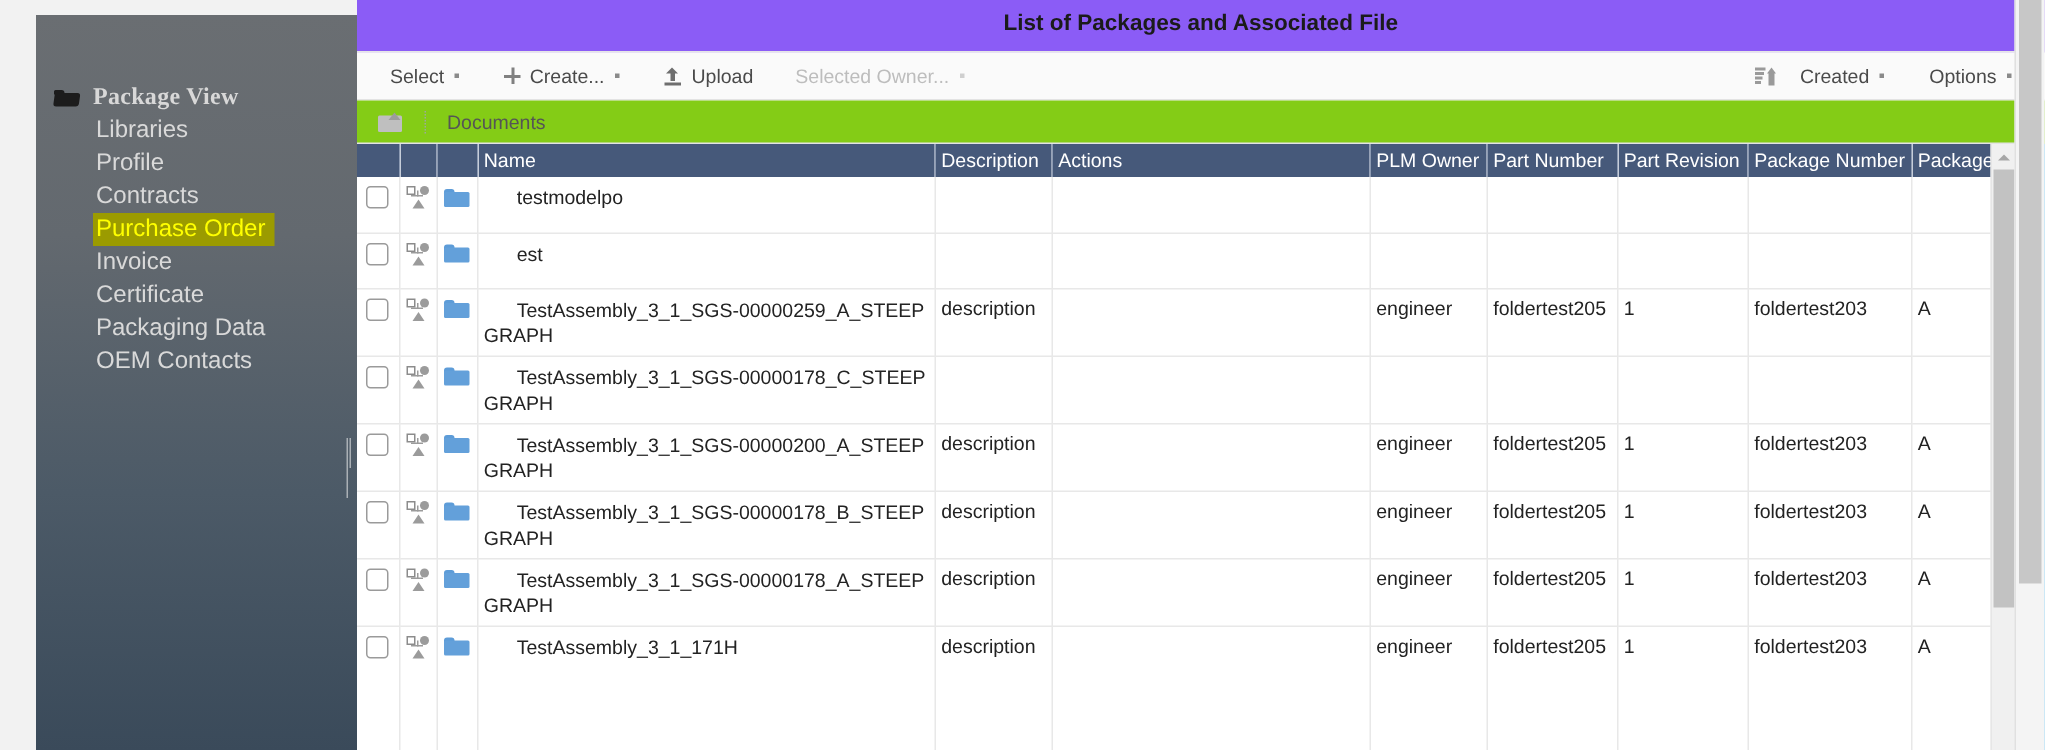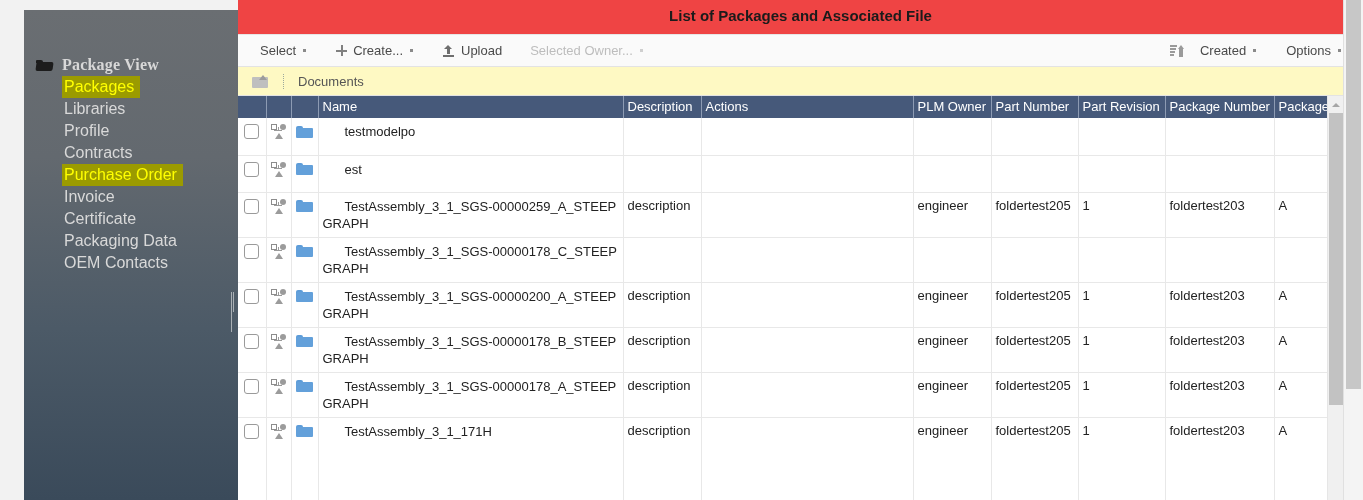--- a/index.html
+++ b/index.html
@@ -124,21 +124,21 @@
     left: 238px; top: 0;
     width: 1125px;
     height: 500px;
     background: #fafafa;
   }
 
   .title-bar {
     position: relative;
     height: 34px;
     border-bottom: 1px solid #e6e6e6;
-    background: #ef4444;
+    background: #8b5cf6;
   }
   .page-title {
     position: absolute;
     left: 0; right: 0;
     top: 7px;
     text-align: center;
     font-size: 15px;
     font-weight: bold;
     color: #1b1b1b;
     font-family: "Liberation Sans", sans-serif;
@@ -249,21 +249,21 @@
     border-left: 3px solid transparent;
     border-right: 3px solid transparent;
     border-bottom: 4px solid #9a9a9a;
   }
 
   
   .breadcrumb-bar {
     position: relative;
     height: 28px;
     border-bottom: 1px solid #e3e3e3;
-    background: #fef9c3;
+    background: #84cc16;
     display: flex;
     align-items: center;
     padding-left: 14px;
   }
   .up-folder-icon {
     position: relative;
     width: 17px; height: 13px;
     margin-right: 14px;
     flex: none;
   }
@@ -460,23 +460,20 @@
 
 <div class="app">
 
   <div class="sidebar-outer">
     <div class="sidebar">
 
       <div class="nav-group">
         <div class="group-header first">
           <span class="folder-icon"></span>
           <span class="group-title">Package View</span>
-        </div>
-        <div class="nav-item selected">
-          <span class="lbl">Packages</span>
         </div>
         <div class="nav-item">
           <span class="lbl">Libraries</span>
         </div>
       </div>
 
       <div class="nav-group">
         <div class="nav-item">
           <span class="lbl">Profile</span>
         </div>

